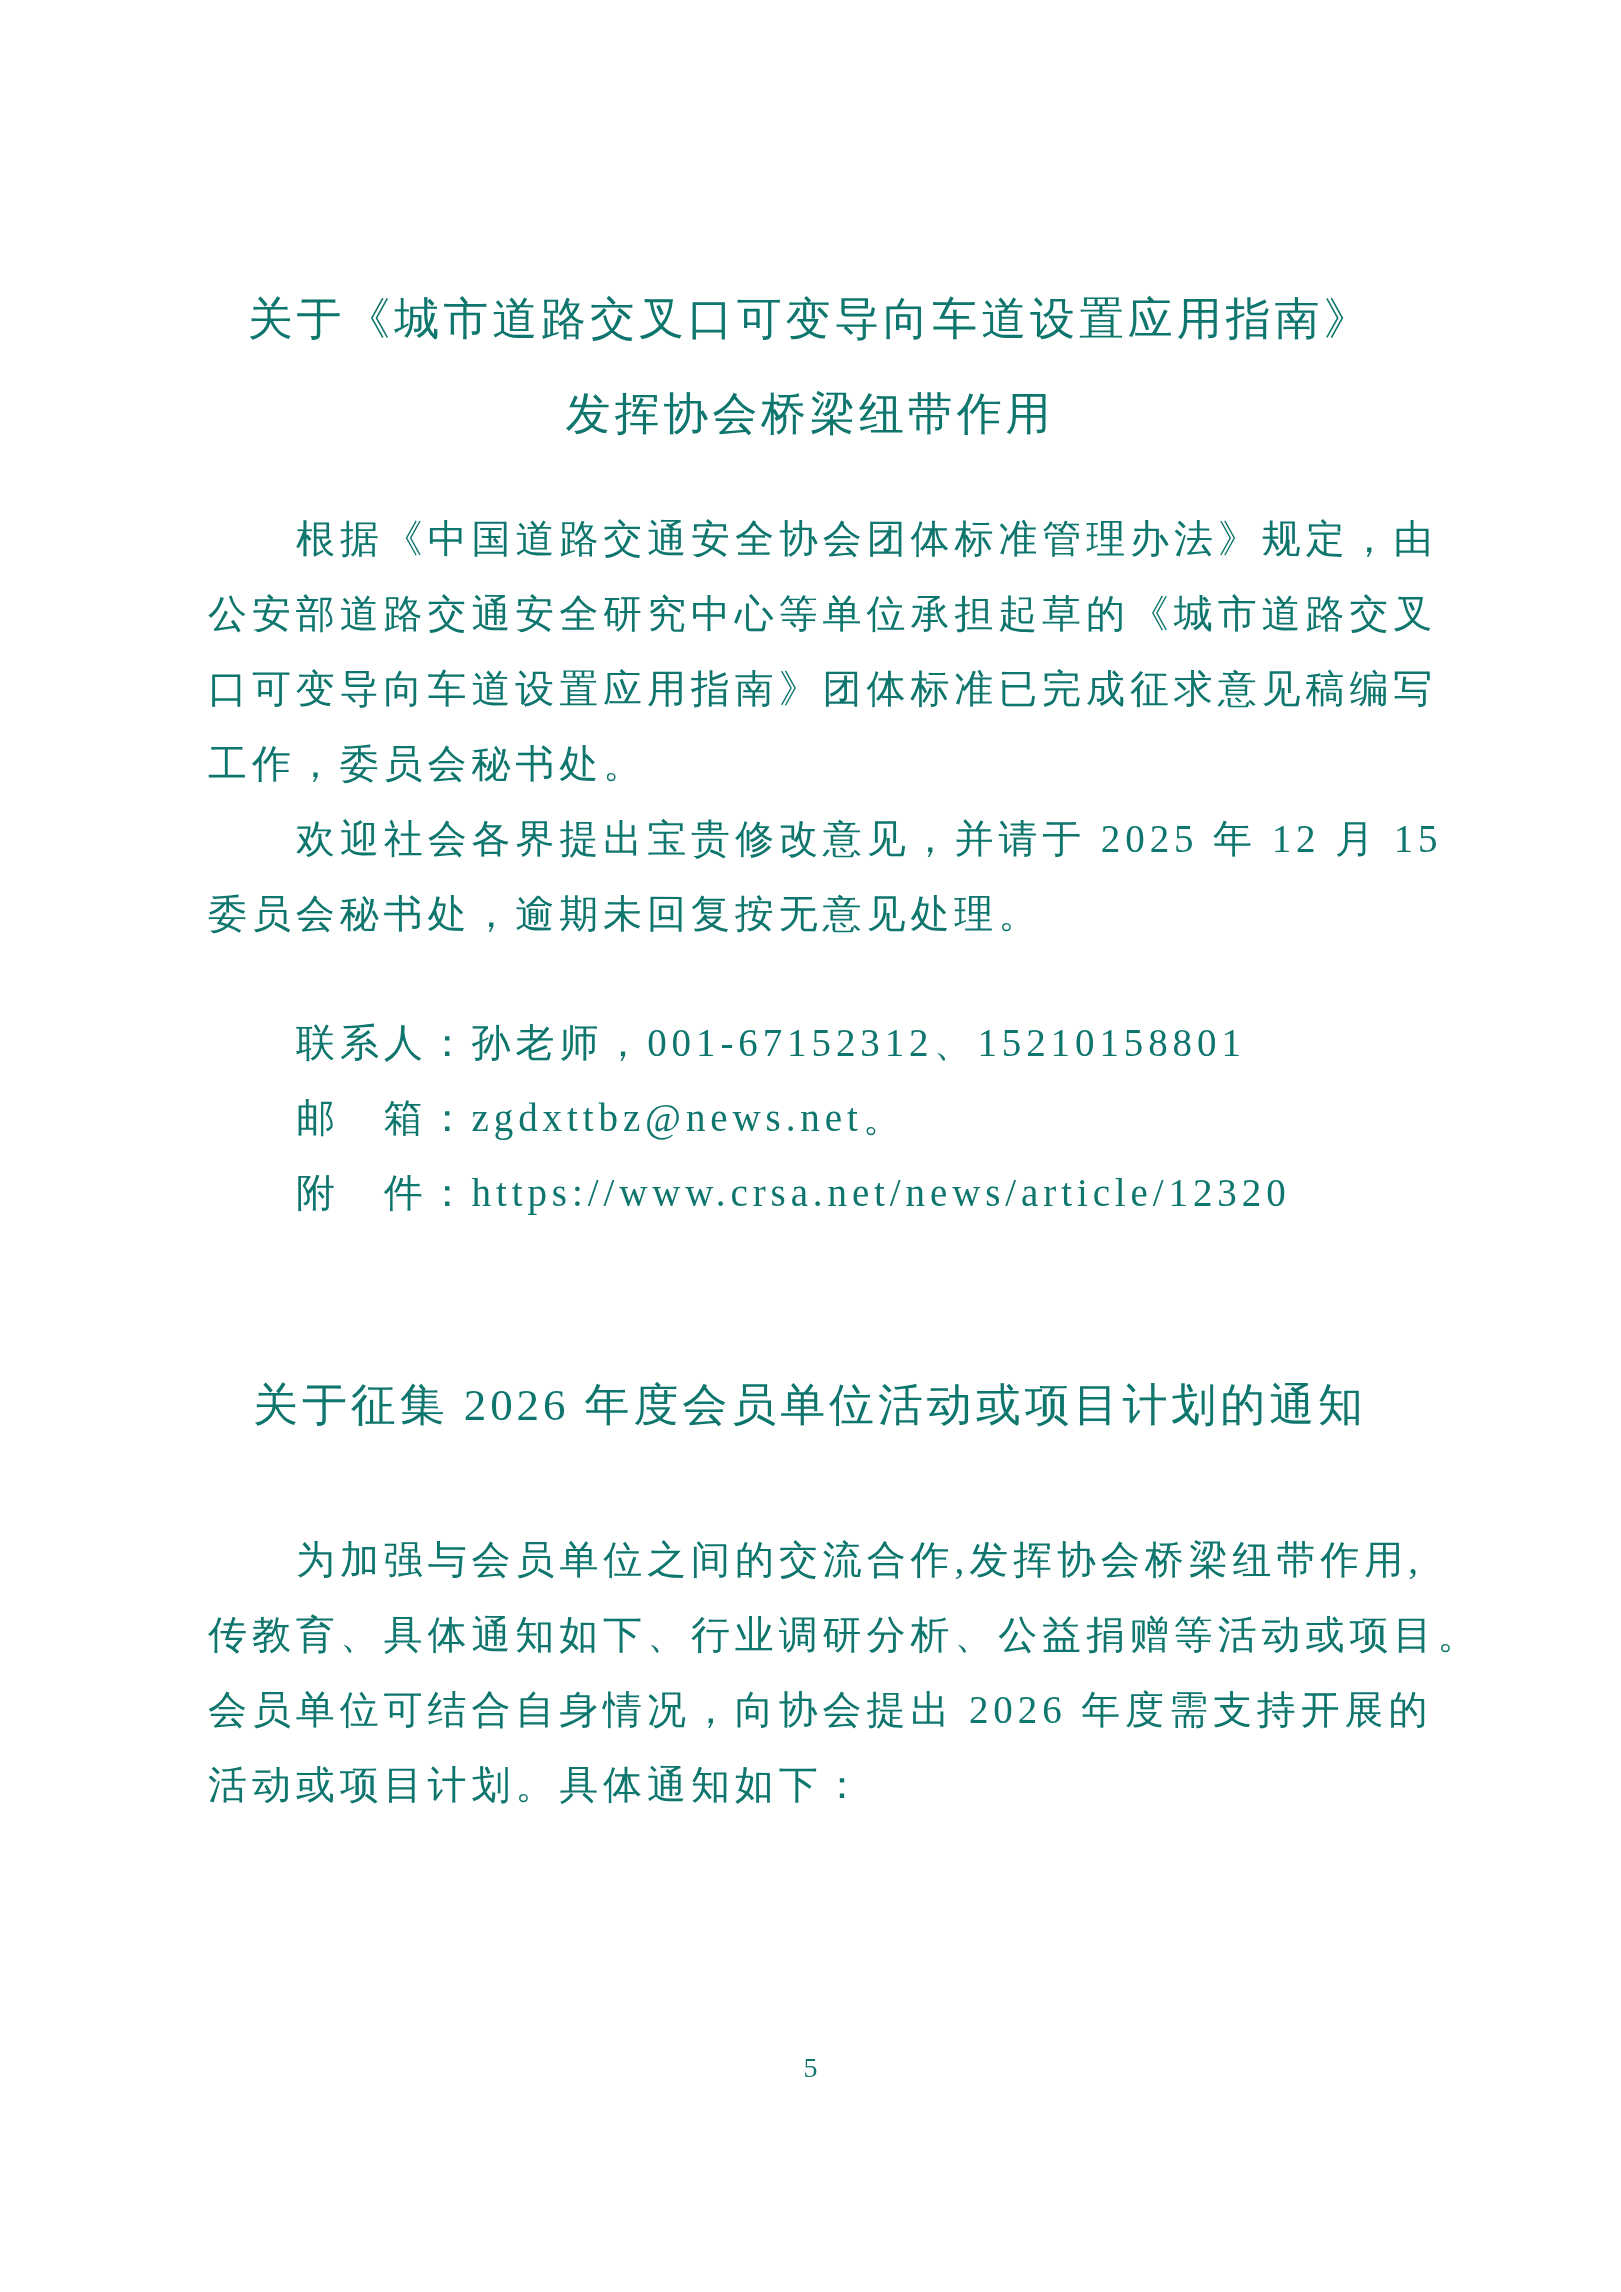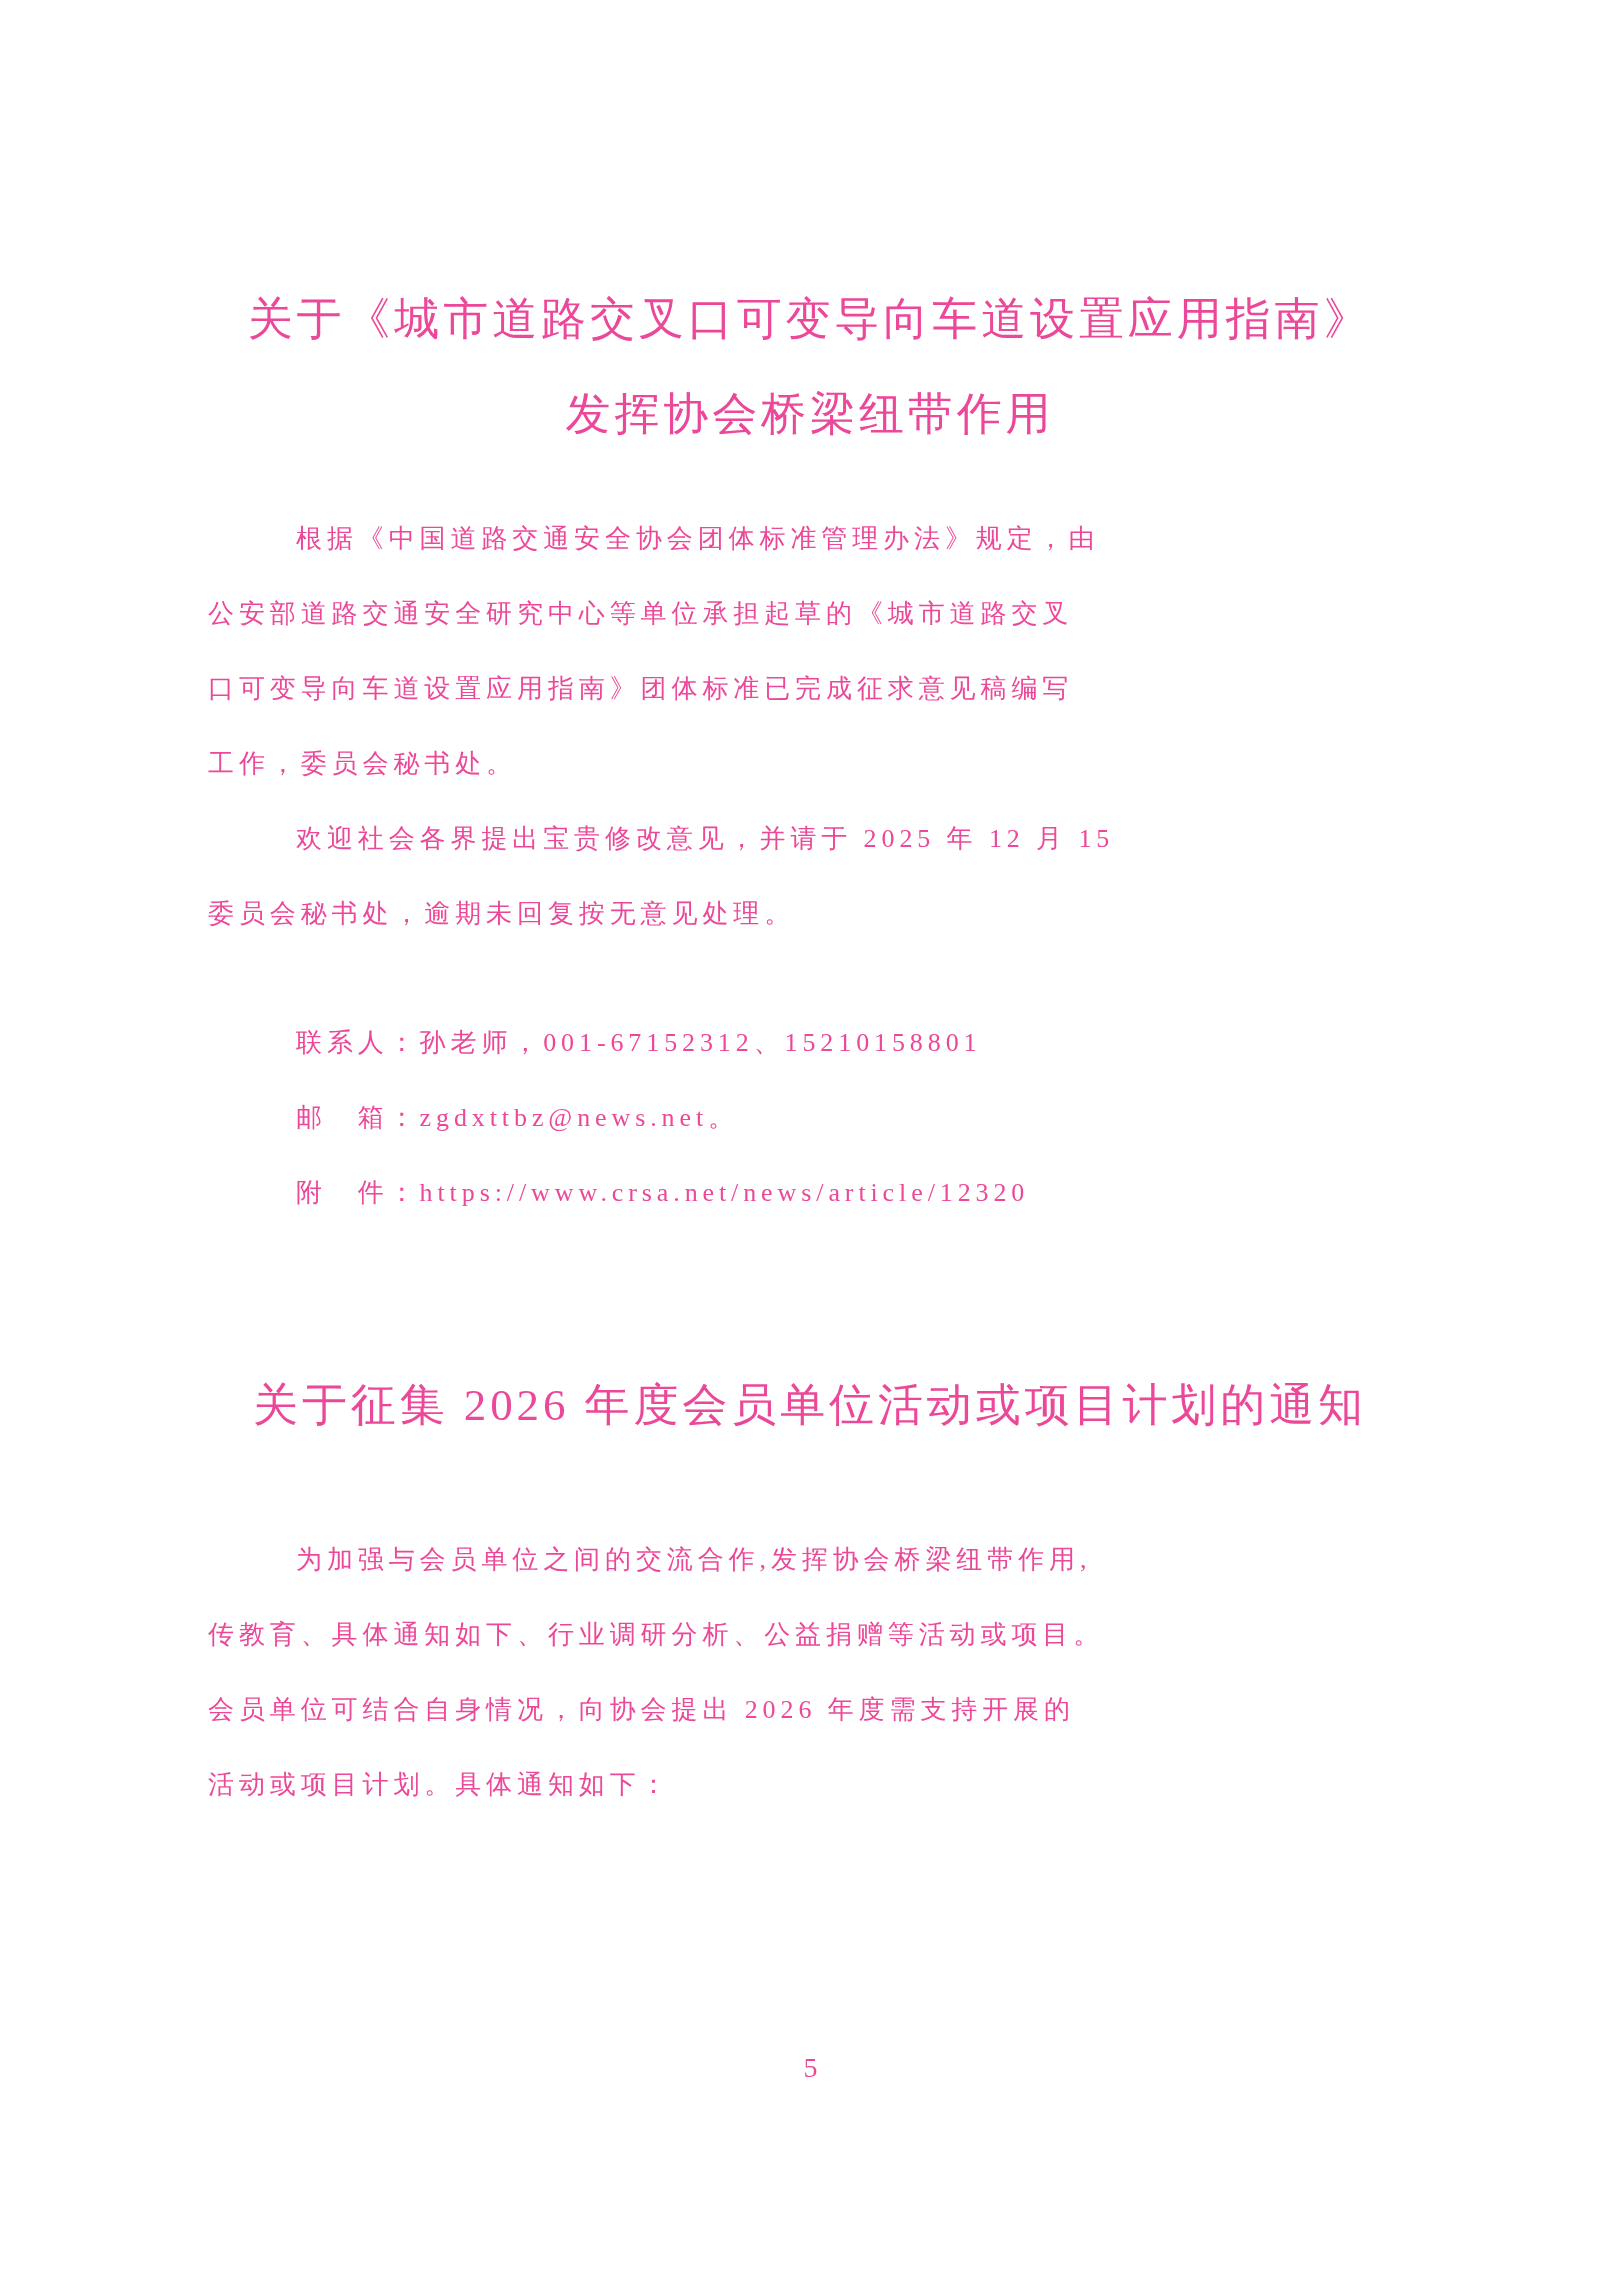--- a/index.html
+++ b/index.html
@@ -5,41 +5,41 @@
   html, body {
     margin: 0;
     padding: 0;
     background: #ffffff;
   }
   .page {
     position: relative;
     width: 1621px;
     height: 2293px;
     background: #ffffff;
-    color: #ec4899;
+    color: #0f766e;
     font-family: "Liberation Serif", "DejaVu Serif", serif;
     overflow: hidden;
   }
   .content {
     position: absolute;
     left: 208px;
     top: 272px;
     width: 1204px;
   }
   h1, h2, .para, .contact { margin: 0; padding: 0; font-weight: normal; }
 
   .title-line {
     font-size: 45px;
     line-height: 95px;
     text-align: center;
     letter-spacing: 3.9px;
     white-space: nowrap;
   }
   .body-line {
-    font-size: 26px;
+    font-size: 39px;
     line-height: 75px;
     letter-spacing: 4.9px;
     white-space: nowrap;
   }
   .indent { padding-left: 88px; }
 
   .para-first   { margin-top: 39px; }
   .contact-block{ margin-top: 54px; }
   .title-2      { margin-top: 128px; }
   .para-notice2 { margin-top: 69px; }

